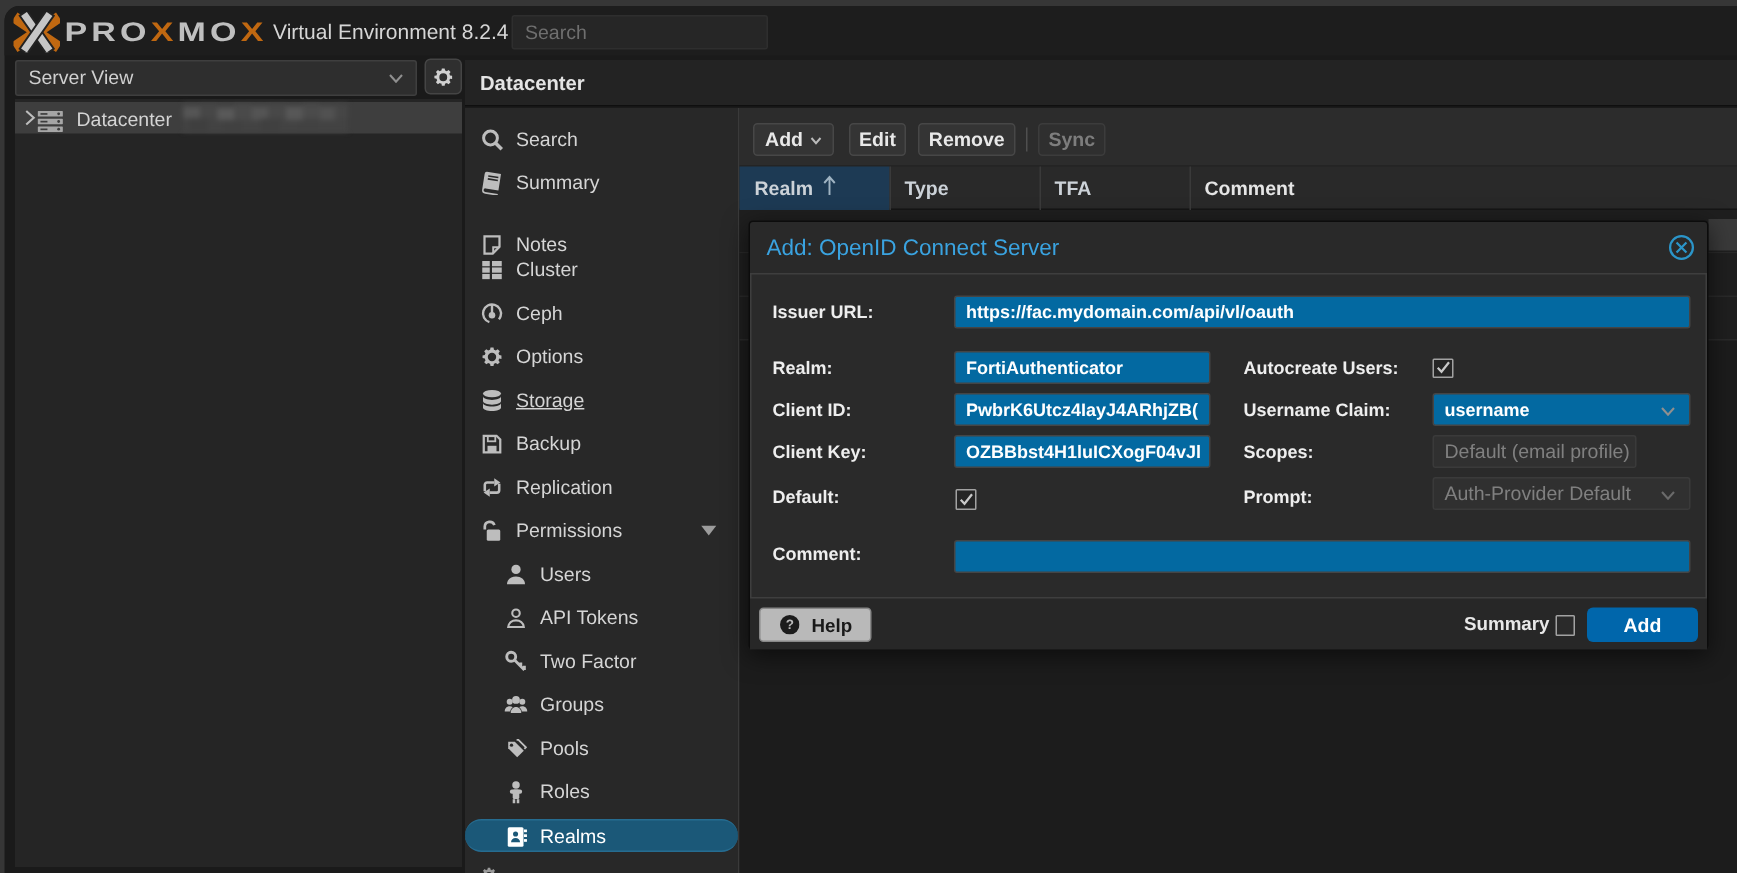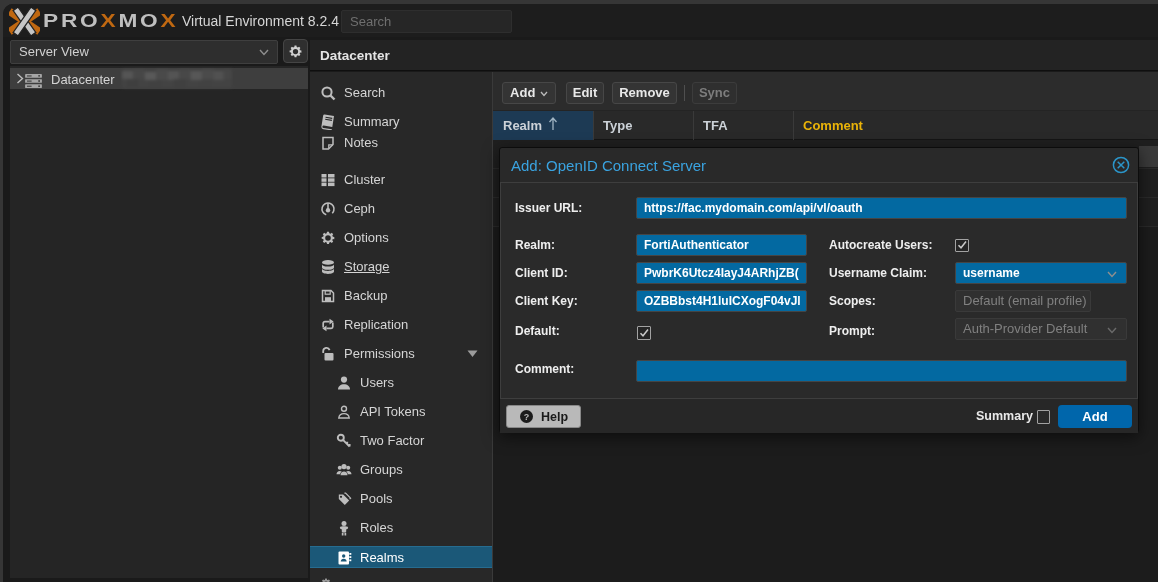--- a/index.html
+++ b/index.html
@@ -109,21 +109,21 @@
     <div class="mi" style="top:35px;">
       <svg class="ico" style="top:7px;" width="16" height="16" viewBox="0 0 16 16">
         <g transform="rotate(9 8 8)">
           <path fill="#bdbdbd" d="M3.5 1.2h9.5v11h-8.6a1.2 1.2 0 0 0 0 2.4h8.6v1.2H4.6a2.4 2.4 0 0 1-2.4-2.4V2.6a1.4 1.4 0 0 1 1.3-1.4z"></path>
           <rect x="4.8" y="3.2" width="6.8" height="1.1" fill="#282828"></rect>
           <rect x="4.8" y="5.2" width="6.8" height="1.1" fill="#282828"></rect>
         </g>
       </svg>
       <span class="txt" style="top:7px;">Summary</span>
     </div>
-    <div class="mi" style="top:56px;">
+    <div class="mi" style="top:76px;">
       <svg class="ico" style="top:7px;" width="16" height="16" viewBox="0 0 16 16">
         <path d="M3 2.5 h10 v7 l-4.5 4.5 h-5.5 z" fill="none" stroke="#bdbdbd" stroke-width="1.5"></path>
         <path d="M8.8 13.6 v-3.8 h4" fill="none" stroke="#bdbdbd" stroke-width="1.3"></path>
       </svg>
       <span class="txt" style="top:7px;">Notes</span>
     </div>
     <div class="mi" style="top:93px;">
       <svg class="ico" style="top:7px;" width="16" height="16" viewBox="0 0 16 16">
         <g fill="#bdbdbd">
           <rect x="1.5" y="2" width="5" height="3.5"></rect>
@@ -228,21 +228,21 @@
     <div class="mi sub" style="top:441px;">
       <svg class="ico" style="top:7px;" width="16" height="16" viewBox="0 0 16 16">
         <circle cx="8" cy="3.4" r="2.5" fill="#bdbdbd"></circle>
         <rect x="3.9" y="6.4" width="8.2" height="2.8" rx="1.4" fill="#bdbdbd"></rect>
         <rect x="5.8" y="6.4" width="4.4" height="6.2" rx="1" fill="#bdbdbd"></rect>
         <rect x="5.8" y="12.8" width="1.7" height="2.7" fill="#bdbdbd"></rect>
         <rect x="8.5" y="12.8" width="1.7" height="2.7" fill="#bdbdbd"></rect>
       </svg>
       <span class="txt" style="top:7px;">Roles</span>
     </div>
-    <div class="mi sub" style="top:474px;background:#1b5878;border-top:1px solid #266c90;border-bottom:1px solid #266c90;height:22px;">
+    <div class="mi sub" style="top:474px;background:#1b5878;border-top:1px solid #266c90;border-bottom:1px solid #266c90;height:22px;border-radius:11px;">
       <svg class="ico" style="top:3px;" width="16" height="16" viewBox="0 0 16 16">
         <rect x="2.5" y="1.5" width="10.5" height="13" rx="1" fill="#ffffff"></rect>
         <g fill="#1b5878">
           <circle cx="7.7" cy="6" r="1.7"></circle>
           <path d="M4.7 11.5c0-1.7 1.3-2.8 3-2.8s3 1.1 3 2.8z"></path>
         </g>
         <g fill="#ffffff">
           <rect x="13.3" y="3" width="2" height="1.8"></rect>
           <rect x="13.3" y="6.2" width="2" height="1.8"></rect>
           <rect x="13.3" y="9.4" width="2" height="1.8"></rect>
@@ -269,21 +269,21 @@
 <div class="abs btn" style="left:692px; top:82px; width:45px; height:22px; line-height:20px; color:#7d7d7d; background:#2f2f2f; border-color:#3c3c3c;">Sync</div>
 
 <div class="abs" style="left:493px; top:111px; width:665px; height:29px; background:#292929; border-bottom:1px solid #151515;"></div>
 <div class="abs" style="left:493px; top:111px; width:100px; height:29px; background:#1d3a54;"></div>
 <div class="abs" style="left:503px; top:118px; font-size:13px; font-weight:bold; color:#ccd2d8;">Realm</div>
 <svg class="abs" style="left:548px; top:116px;" width="10" height="16" viewBox="0 0 10 16">
     <path d="M5 2 L5 14 M1.5 6 L5 2 L8.5 6" stroke="#9fb3c2" stroke-width="1.3" fill="none"></path>
   </svg>
 <div class="abs" style="left:603px; top:118px; font-size:13px; font-weight:bold; color:#ccd2d8;">Type</div>
 <div class="abs" style="left:703px; top:118px; font-size:13px; font-weight:bold; color:#ccd2d8;">TFA</div>
-<div class="abs" style="left:803px; top:118px; font-size:13px; font-weight:bold; color:#eab308;">Comment</div>
+<div class="abs" style="left:803px; top:118px; font-size:13px; font-weight:bold; color:#e5e5e5;">Comment</div>
 <div class="abs" style="left:593px; top:111px; width:1px; height:29px; background:#3a3a3a;"></div>
 <div class="abs" style="left:693px; top:111px; width:1px; height:29px; background:#3a3a3a;"></div>
 <div class="abs" style="left:793px; top:111px; width:1px; height:29px; background:#3a3a3a;"></div>
 
 <div class="abs" style="left:493px; top:140px; width:665px; height:442px; background:#1c1c1c;"></div>
 <div class="abs" style="left:493px; top:140px; width:665px; height:29px; background:#1f1f1f; border-bottom:1px solid #2a2a2a;"></div>
 <div class="abs" style="left:493px; top:169px; width:665px; height:29px; background:#1f1f1f; border-bottom:1px solid #2a2a2a;"></div>
 <div class="abs" style="left:493px; top:198px; width:665px; height:29px; background:#1f1f1f; border-bottom:1px solid #2a2a2a;"></div>
 <div class="abs" style="left:1139px; top:146px; width:19px; height:21px; background:#3a3a3a;"></div>
 

